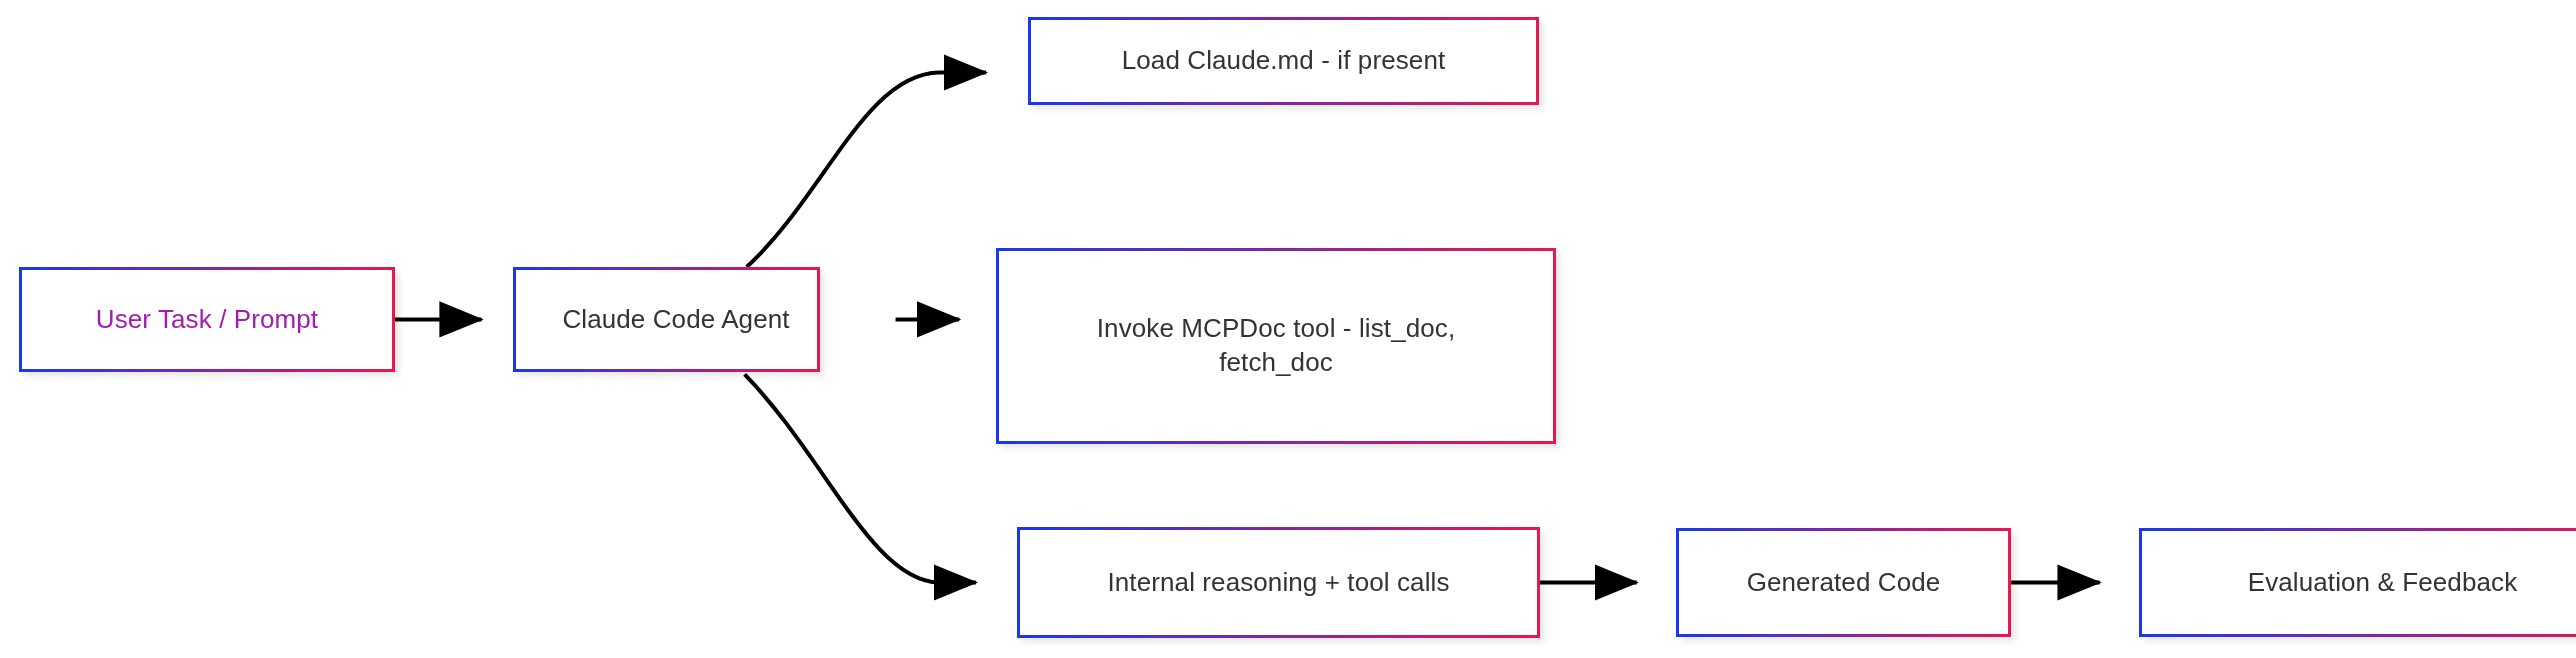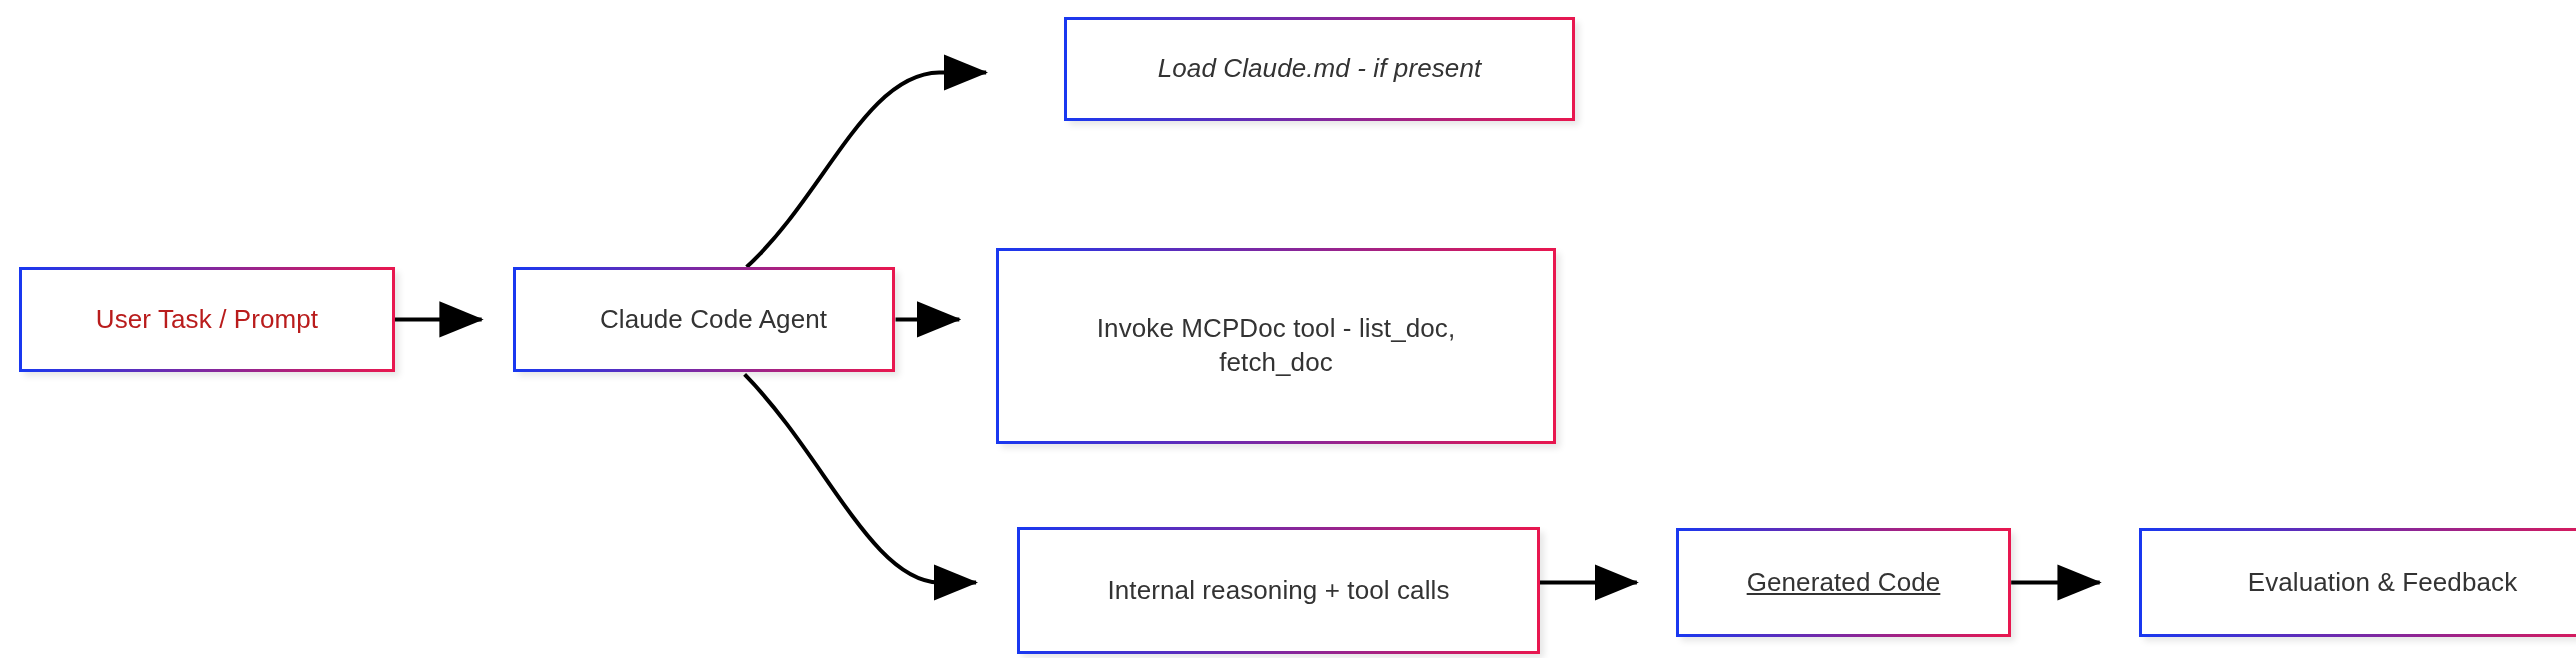--- a/index.html
+++ b/index.html
@@ -70,37 +70,37 @@
         <path d="M 1113 398 C 1230 290 1290 110 1400 108 L 1470 108" fill="none" stroke="#000000" stroke-width="6" stroke-linecap="butt" marker-end="url(#arrowhead)"></path>
         <path d="M 1335 476 L 1430 476" fill="none" stroke="#000000" stroke-width="6" stroke-linecap="butt" marker-end="url(#arrowhead)"></path>
         <path d="M 1110 558 C 1230 680 1300 866 1400 868 L 1455 868" fill="none" stroke="#000000" stroke-width="6" stroke-linecap="butt" marker-end="url(#arrowhead)"></path>
         <path d="M 2295 868 L 2440 868" fill="none" stroke="#000000" stroke-width="6" stroke-linecap="butt" marker-end="url(#arrowhead)"></path>
         <path d="M 2998 868 L 3130 868" fill="none" stroke="#000000" stroke-width="6" stroke-linecap="butt" marker-end="url(#arrowhead)"></path>
       </g>
   </svg>
 
   <div id="nodes-layer">
       <div class="node-box" style="left: 19px; top: 267px; width: 376px; height: 105px; border-image-source: linear-gradient(90deg, rgb(25, 56, 240) 0%, rgb(232, 23, 79) 100%);">
-        <span class="node-label" style="color: #b91c1c;">User Task / Prompt</span>
+        <span class="node-label" style="color: #a21caf;">User Task / Prompt</span>
       </div>
-      <div class="node-box" style="left: 513px; top: 267px; width: 382px; height: 105px; border-image-source: linear-gradient(90deg, rgb(25, 56, 240) 0%, rgb(232, 23, 79) 100%); padding-left: 19px;">
+      <div class="node-box" style="left: 513px; top: 267px; width: 307px; height: 105px; border-image-source: linear-gradient(90deg, rgb(25, 56, 240) 0%, rgb(232, 23, 79) 100%); padding-left: 19px;">
         <span class="node-label" style="color: rgb(51, 51, 51);">Claude Code Agent</span>
       </div>
-      <div class="node-box" style="left: 1064px; top: 17px; width: 511px; height: 104px; border-image-source: linear-gradient(90deg, rgb(25, 56, 240) 0%, rgb(232, 23, 79) 100%); font-style: italic;">
+      <div class="node-box" style="left: 1028px; top: 17px; width: 511px; height: 88px; border-image-source: linear-gradient(90deg, rgb(25, 56, 240) 0%, rgb(232, 23, 79) 100%);">
         <span class="node-label" style="color: rgb(51, 51, 51);">Load Claude.md - if present</span>
       </div>
       <div class="node-box" style="left: 996px; top: 248px; width: 560px; height: 196px; border-image-source: linear-gradient(90deg, rgb(25, 56, 240) 0%, rgb(232, 23, 79) 100%);">
         <span class="node-label" style="color: rgb(51, 51, 51);">Invoke MCPDoc tool - list_doc,
 fetch_doc</span>
       </div>
-      <div class="node-box" style="left: 1017px; top: 527px; width: 523px; height: 127px; border-image-source: linear-gradient(90deg, rgb(25, 56, 240) 0%, rgb(232, 23, 79) 100%);">
+      <div class="node-box" style="left: 1017px; top: 527px; width: 523px; height: 111px; border-image-source: linear-gradient(90deg, rgb(25, 56, 240) 0%, rgb(232, 23, 79) 100%);">
         <span class="node-label" style="color: rgb(51, 51, 51);">Internal reasoning + tool calls</span>
       </div>
       <div class="node-box" style="left: 1676px; top: 528px; width: 335px; height: 109px; border-image-source: linear-gradient(90deg, rgb(25, 56, 240) 0%, rgb(232, 23, 79) 100%);">
-        <span class="node-label" style="color: rgb(51, 51, 51); text-decoration: underline;">Generated Code</span>
+        <span class="node-label" style="color: rgb(51, 51, 51);">Generated Code</span>
       </div>
       <div class="node-box" style="left: 2139px; top: 528px; width: 487px; height: 109px; border-image-source: linear-gradient(90deg, rgb(25, 56, 240) 0%, rgb(232, 23, 79) 100%);">
         <span class="node-label" style="color: rgb(51, 51, 51);">Evaluation &amp; Feedback</span>
       </div>
     </div>
 
 </div>
 
 
 </body></html>

